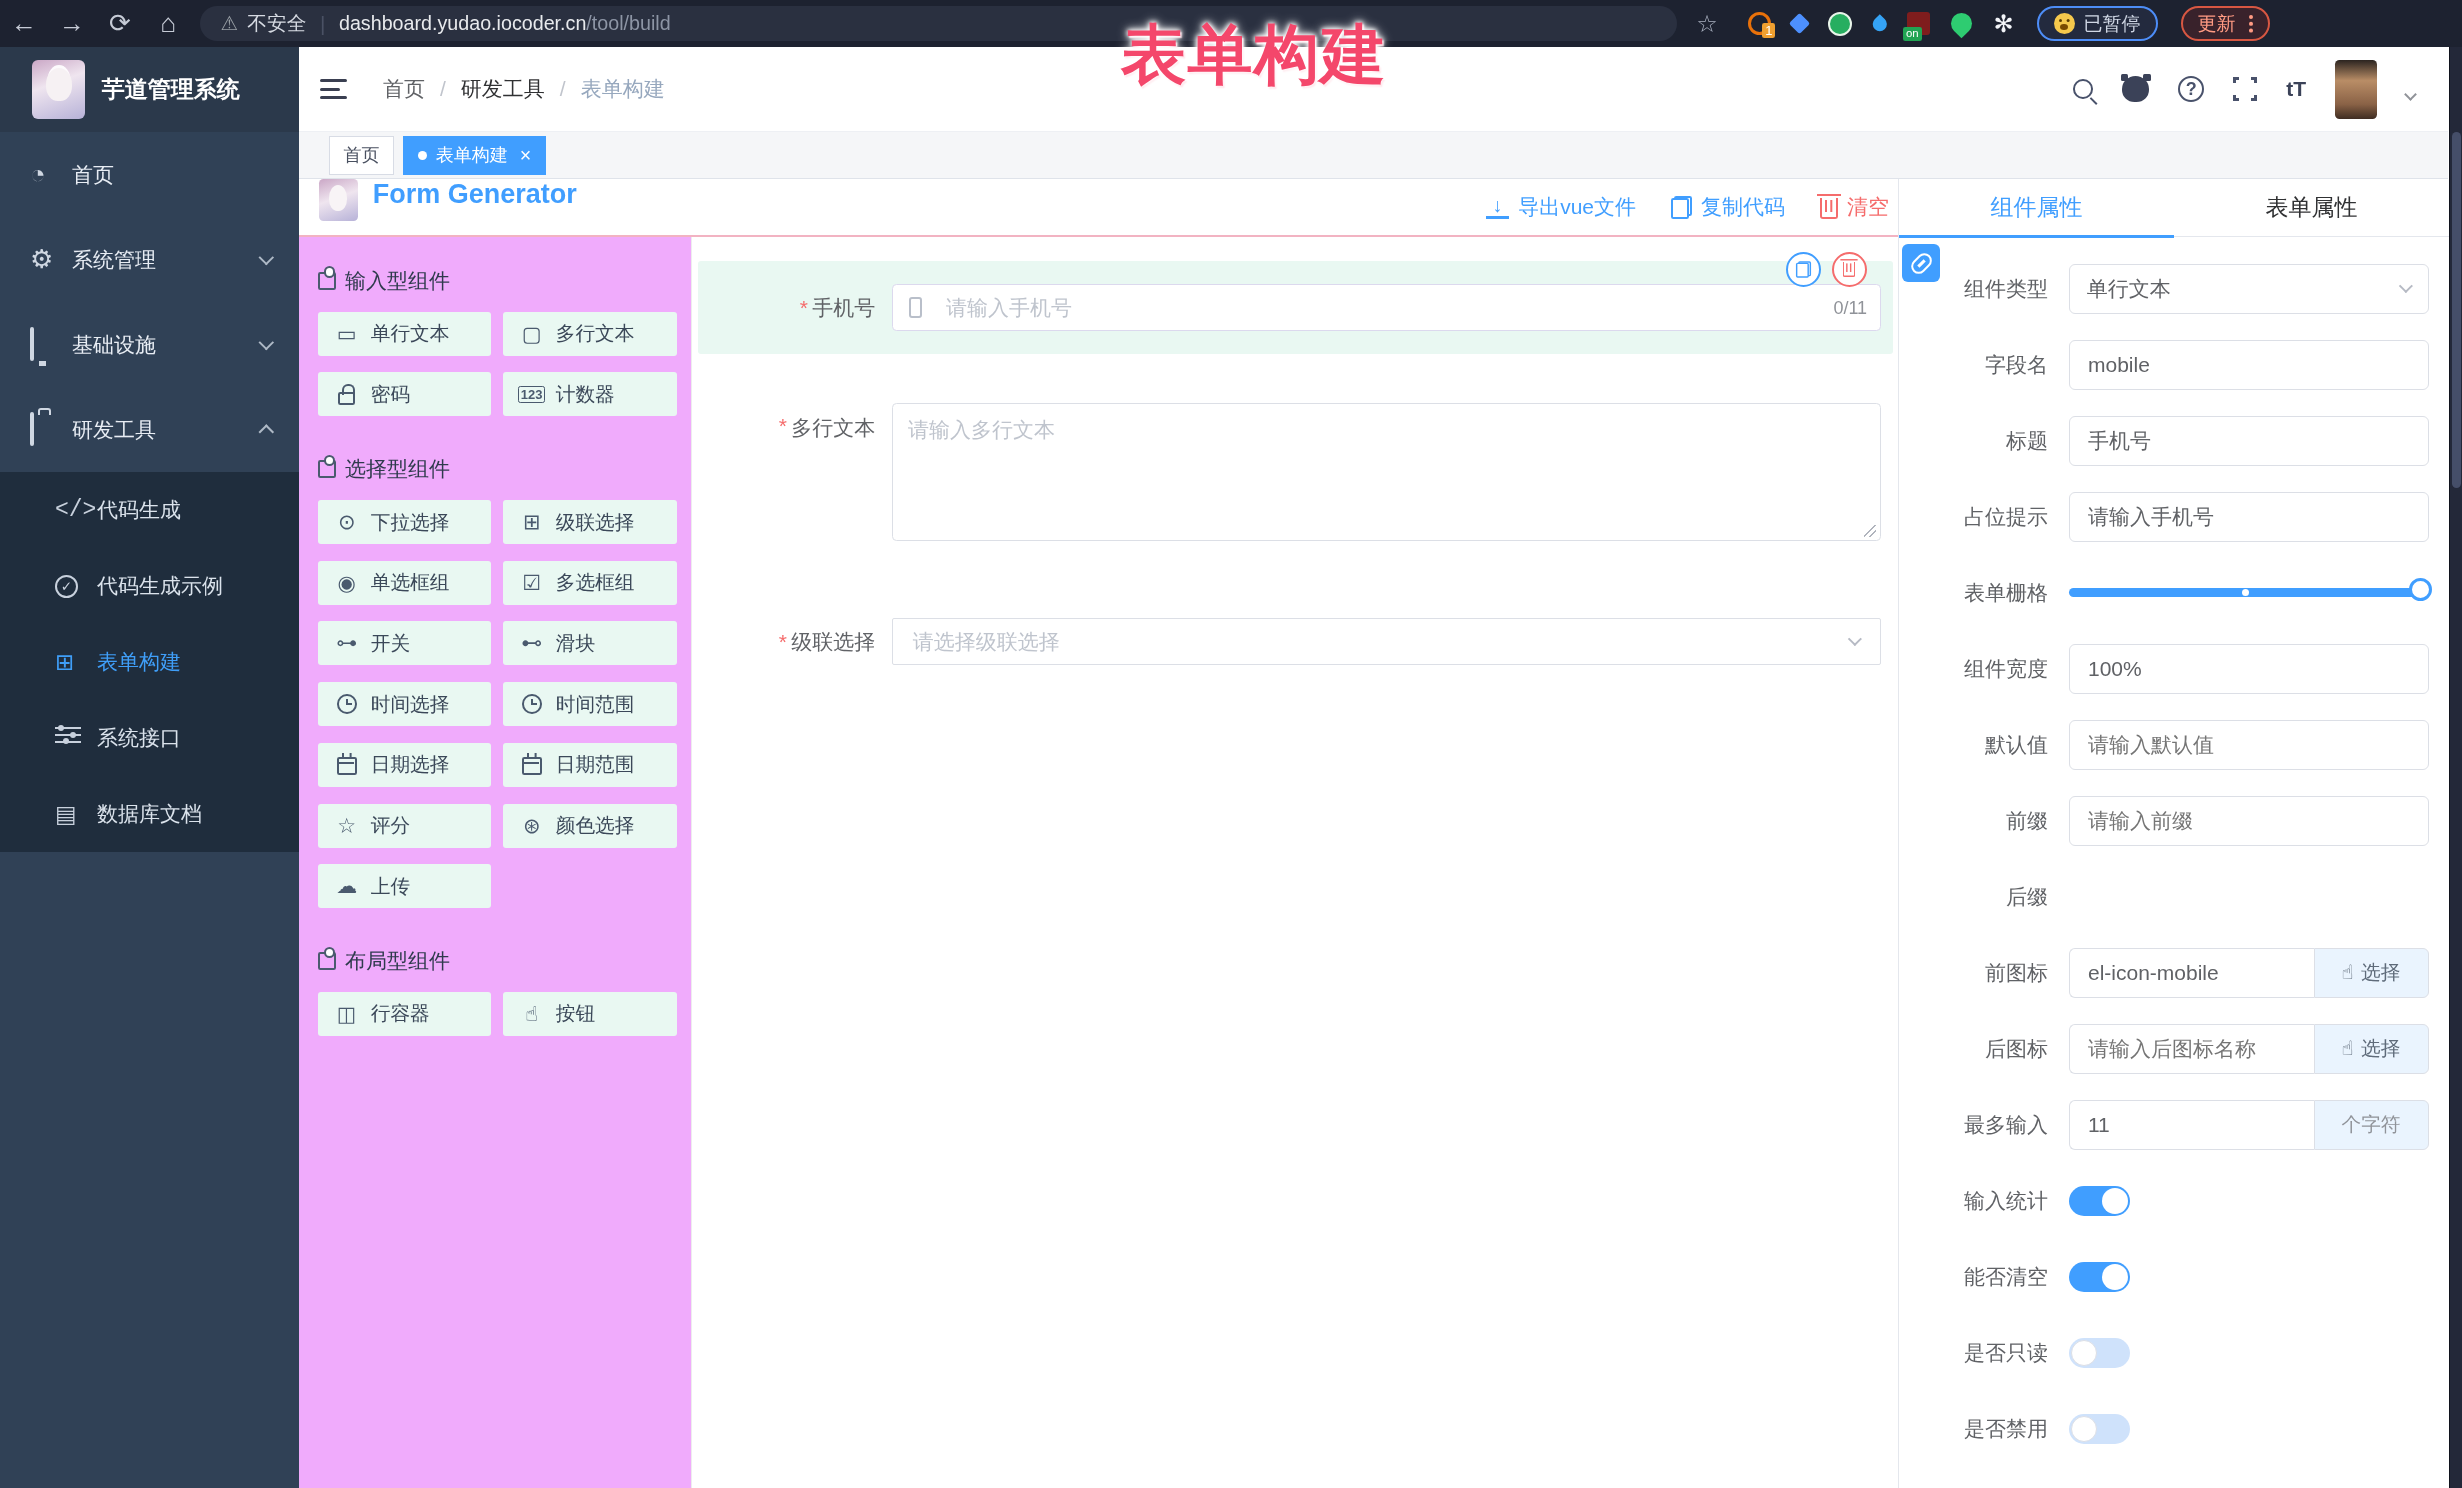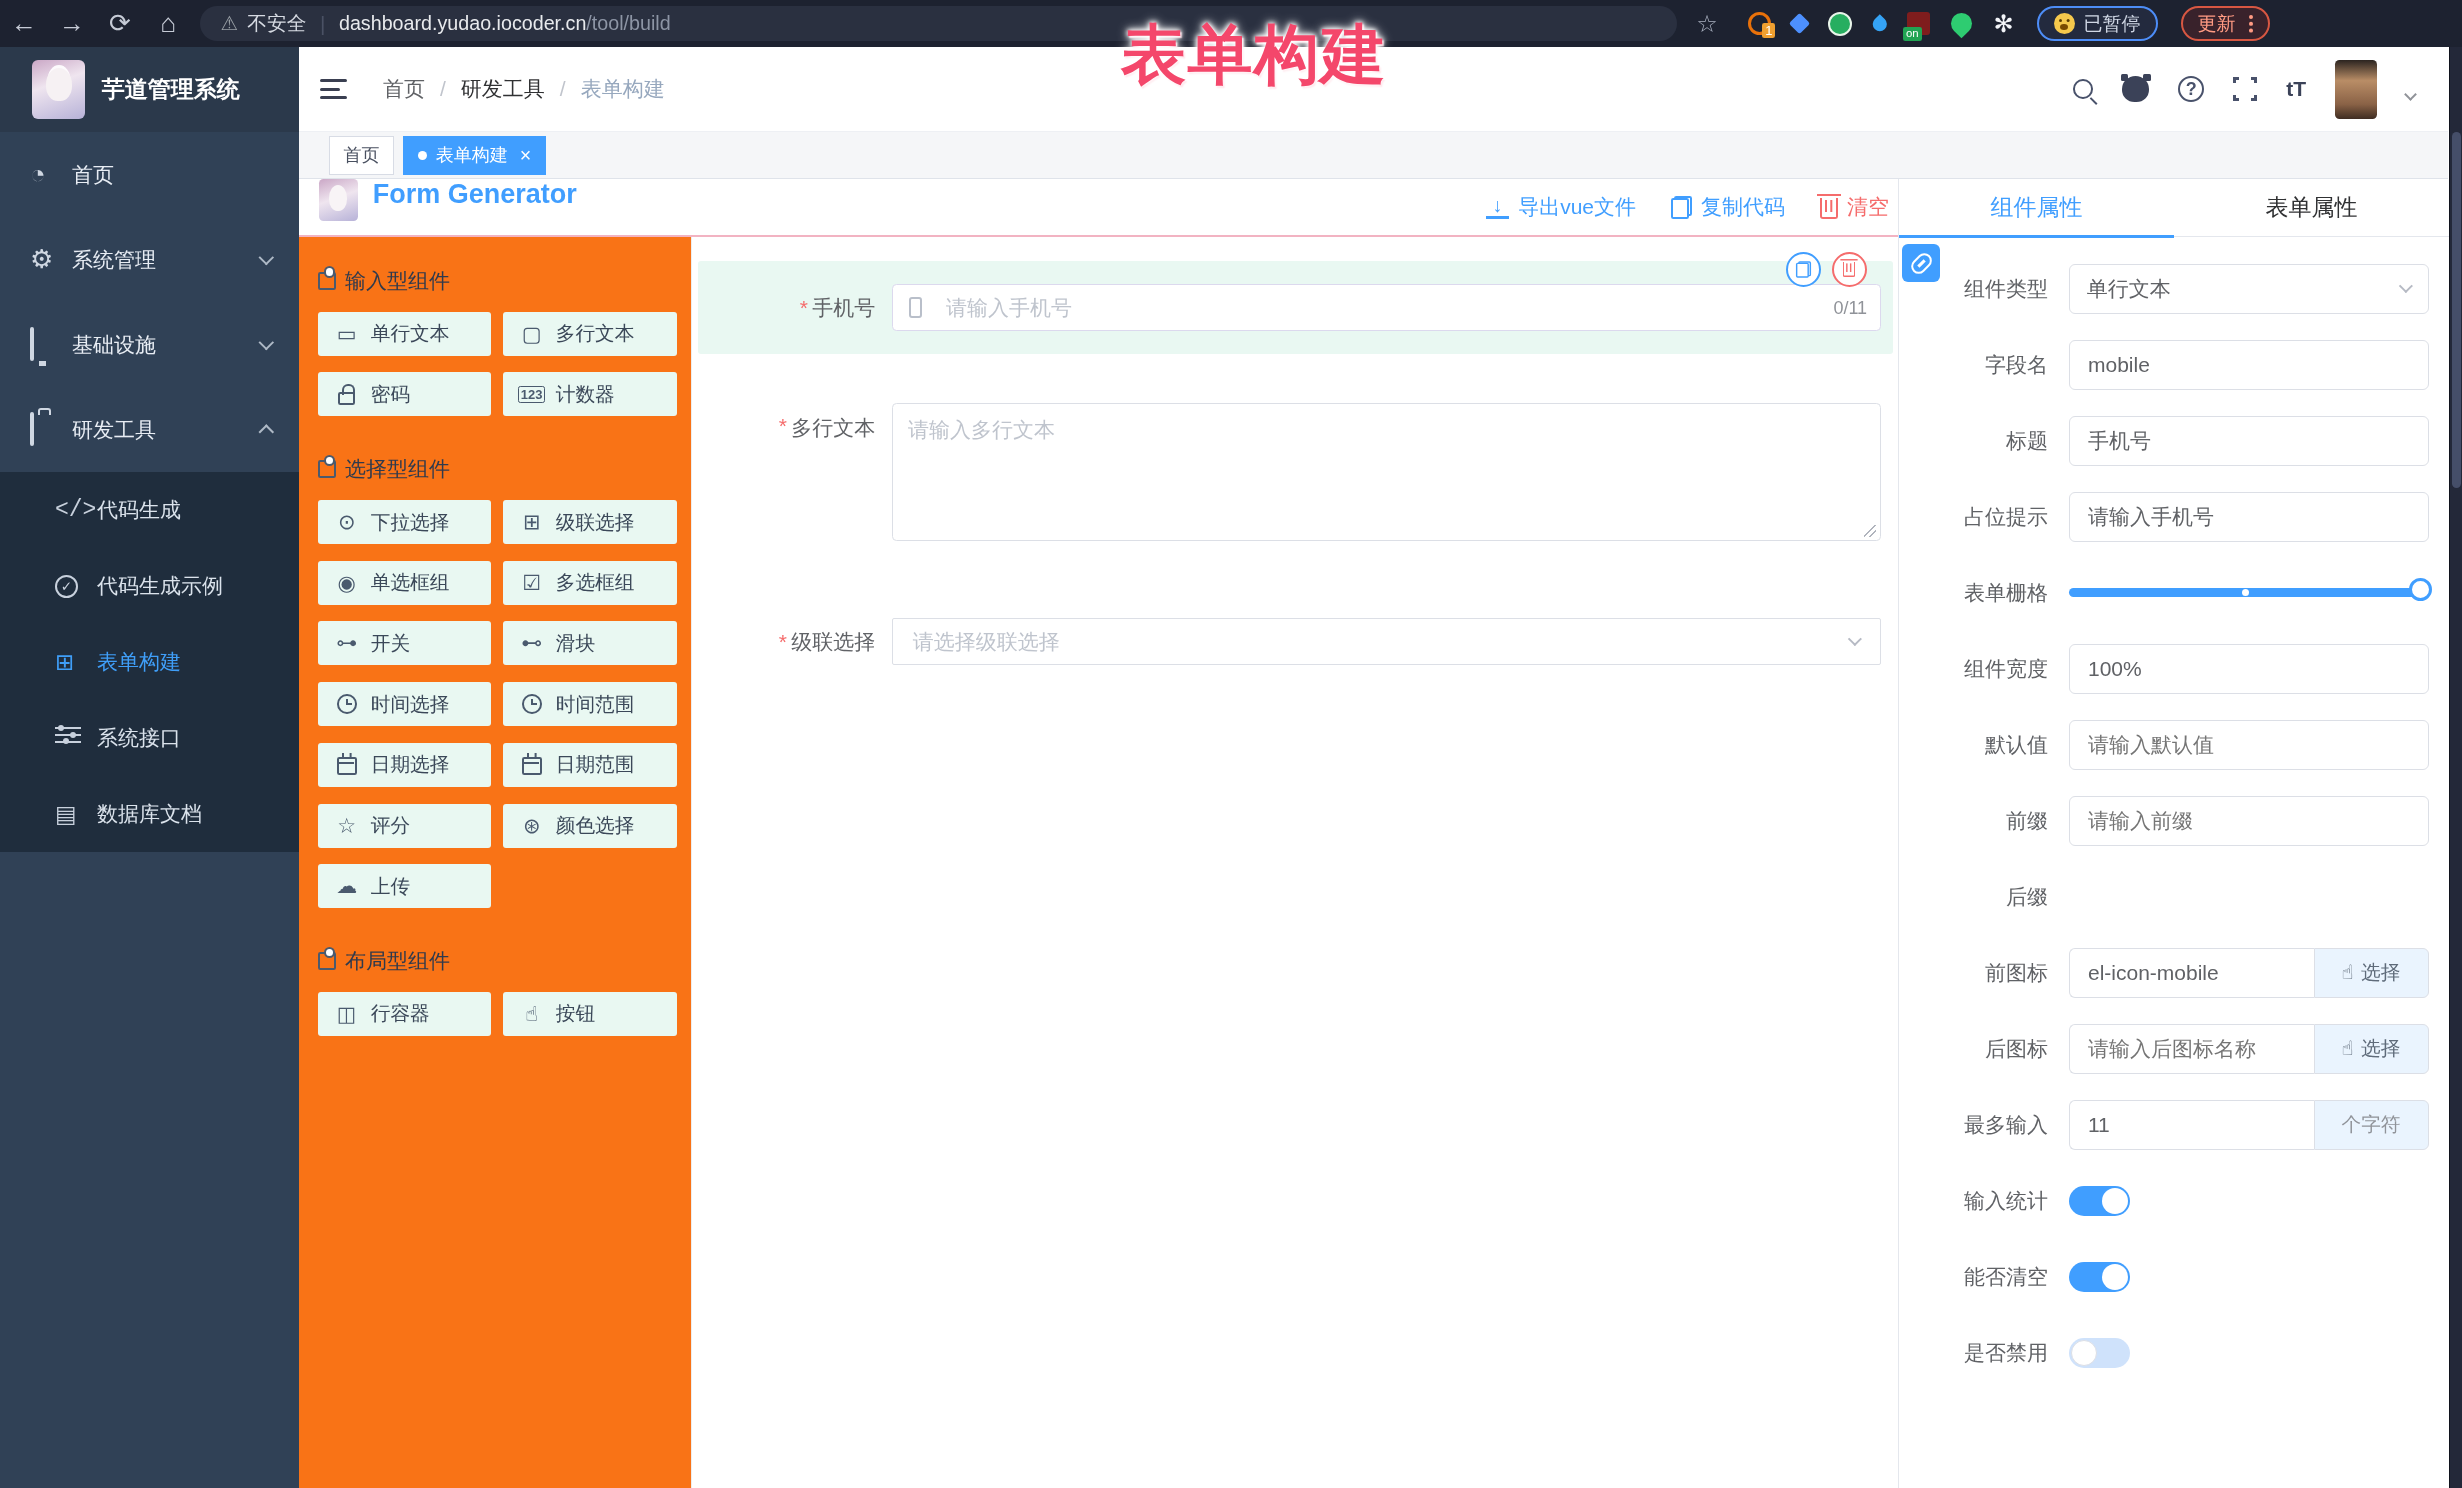--- a/index.html
+++ b/index.html
@@ -106,21 +106,21 @@
   .ic-copy { width:21px; height:23px; position:relative; }
   .ic-copy:before { content:""; position:absolute; right:0; top:0; width:13.6px; height:16.7px; border:2.3px solid #409eff; border-radius:2.3px; }
   .ic-copy:after { content:""; position:absolute; left:0; bottom:0; width:13.6px; height:16.7px; border:2.3px solid #409eff; border-radius:2.3px; background:#fff; }
   .ic-trash { width:18px; height:21px; position:relative; margin-top:3px; border:2.3px solid #f56c6c; border-top:none; border-radius:0 0 3px 3px; }
   .ic-trash:before { content:""; position:absolute; left:-5.3px; top:-4.5px; width:24px; height:2.3px; background:#f56c6c; }
   .ic-trash:after { content:""; position:absolute; left:3px; top:1.5px; width:1.5px; height:12px; background:#f56c6c; box-shadow:5.3px 0 0 #f56c6c; }
 
   .pinkline { position:absolute; left:299px; top:235px; width:1599px; height:2.3px; background:#f2b3c2; }
 
   
-  .palette { position:absolute; left:299px; top:237px; width:392px; height:1251px; background:#f97316; padding:30px 0 0 19px; }
+  .palette { position:absolute; left:299px; top:237px; width:392px; height:1251px; background:#f0abfc; padding:30px 0 0 19px; }
   .psec-h { display:flex; align-items:center; gap:9px; font-size:21px; color:#2f3a4d; margin-bottom:16.7px; }
   .ic-puz { width:18px; height:18px; border:2.3px solid #4a5a6e; border-radius:2.3px; position:relative; }
   .ic-puz:before { content:""; position:absolute; left:3.8px; top:-7.6px; width:7.6px; height:7.6px; border:2.3px solid #4a5a6e; border-radius:50%; background:#fff; }
   .chips { display:grid; grid-template-columns:173px 174px; gap:16.7px 12px; margin-bottom:39px; }
   .chip { height:44px; background:#e9f8f2; border-radius:3px; display:flex; align-items:center; padding-left:16.7px; gap:12px; font-size:19.7px; color:#3b4859; cursor:move; }
   .pi { width:24px; display:inline-flex; justify-content:center; color:#4a5a6e; font-size:21px; }
   .txt123 { font-size:13px; font-weight:bold; border:1.5px solid #4a5a6e; border-radius:2.3px; padding:0 1.5px; color:#4a5a6e; }
   .ic-lock { width:16.7px; height:13px; border:2.3px solid #4a5a6e; border-radius:2.3px; position:relative; margin-top:7.6px; }
   .ic-lock:before { content:""; position:absolute; left:1.5px; top:-9.8px; width:9px; height:9px; border:2.3px solid #4a5a6e; border-bottom:none; border-radius:6px 6px 0 0; }
   .ic-clock { width:19.7px; height:19.7px; border:2.3px solid #4a5a6e; border-radius:50%; position:relative; }
@@ -590,20 +590,26 @@
           <div class="knob"></div>
         </div>
     </div>
     <div class="prow">
       <span class="plabel">能否清空</span>
       <div class="switch on">
           <div class="knob"></div>
         </div>
     </div>
     <div class="prow">
+      <span class="plabel">是否只读</span>
+      <div class="switch off">
+          <div class="knob"></div>
+        </div>
+    </div>
+    <div class="prow">
       <span class="plabel">是否禁用</span>
       <div class="switch off">
           <div class="knob"></div>
         </div>
     </div>
   </div>
 </div>
 
 <div class="winscroll">
     <div class="thumb"></div>

